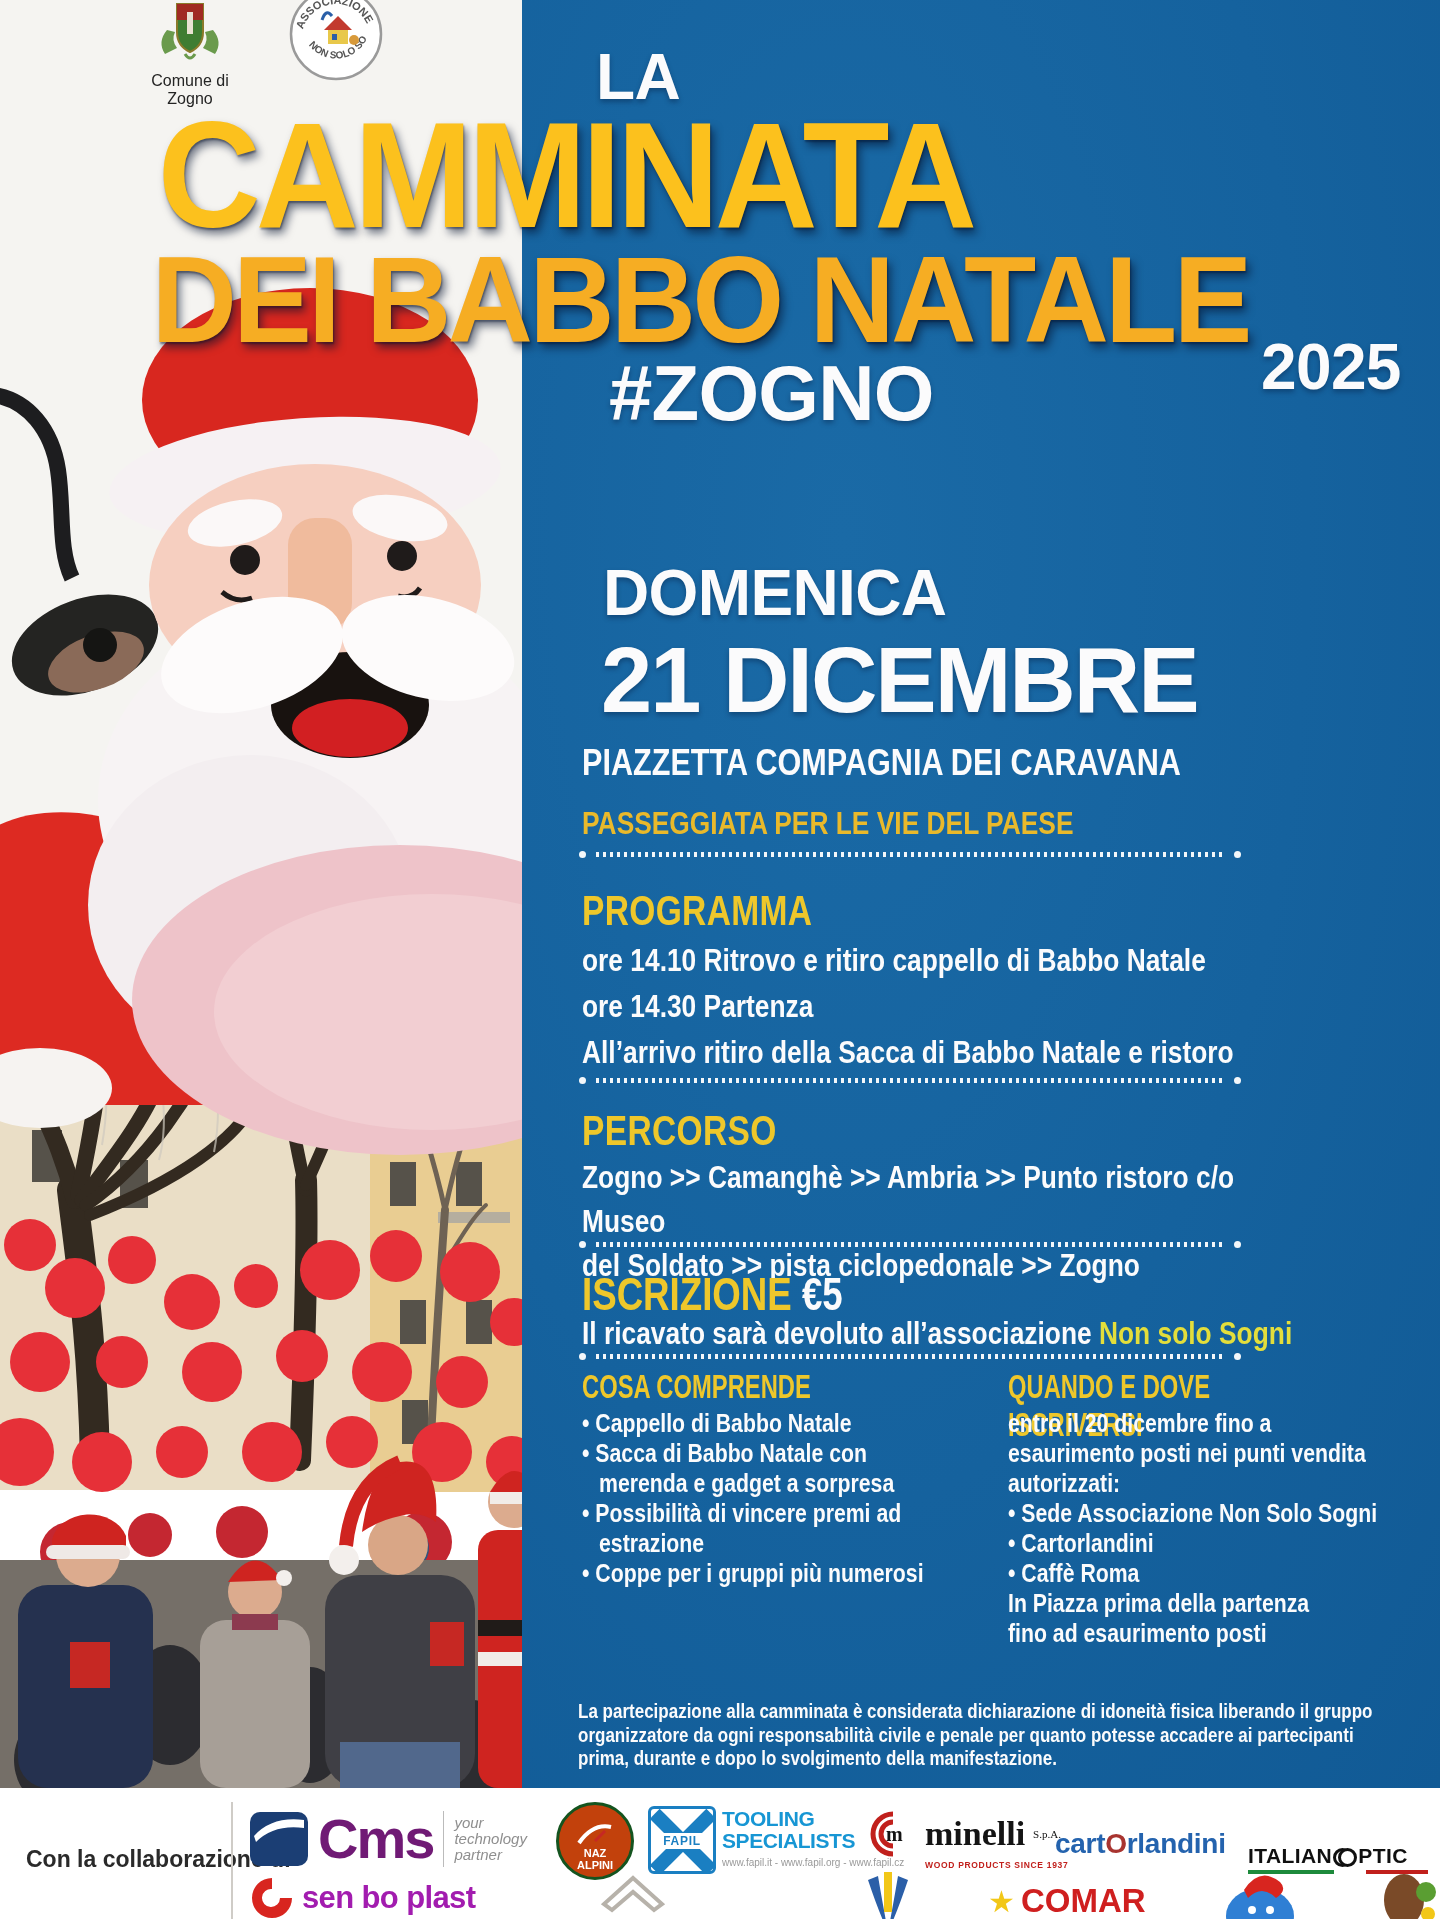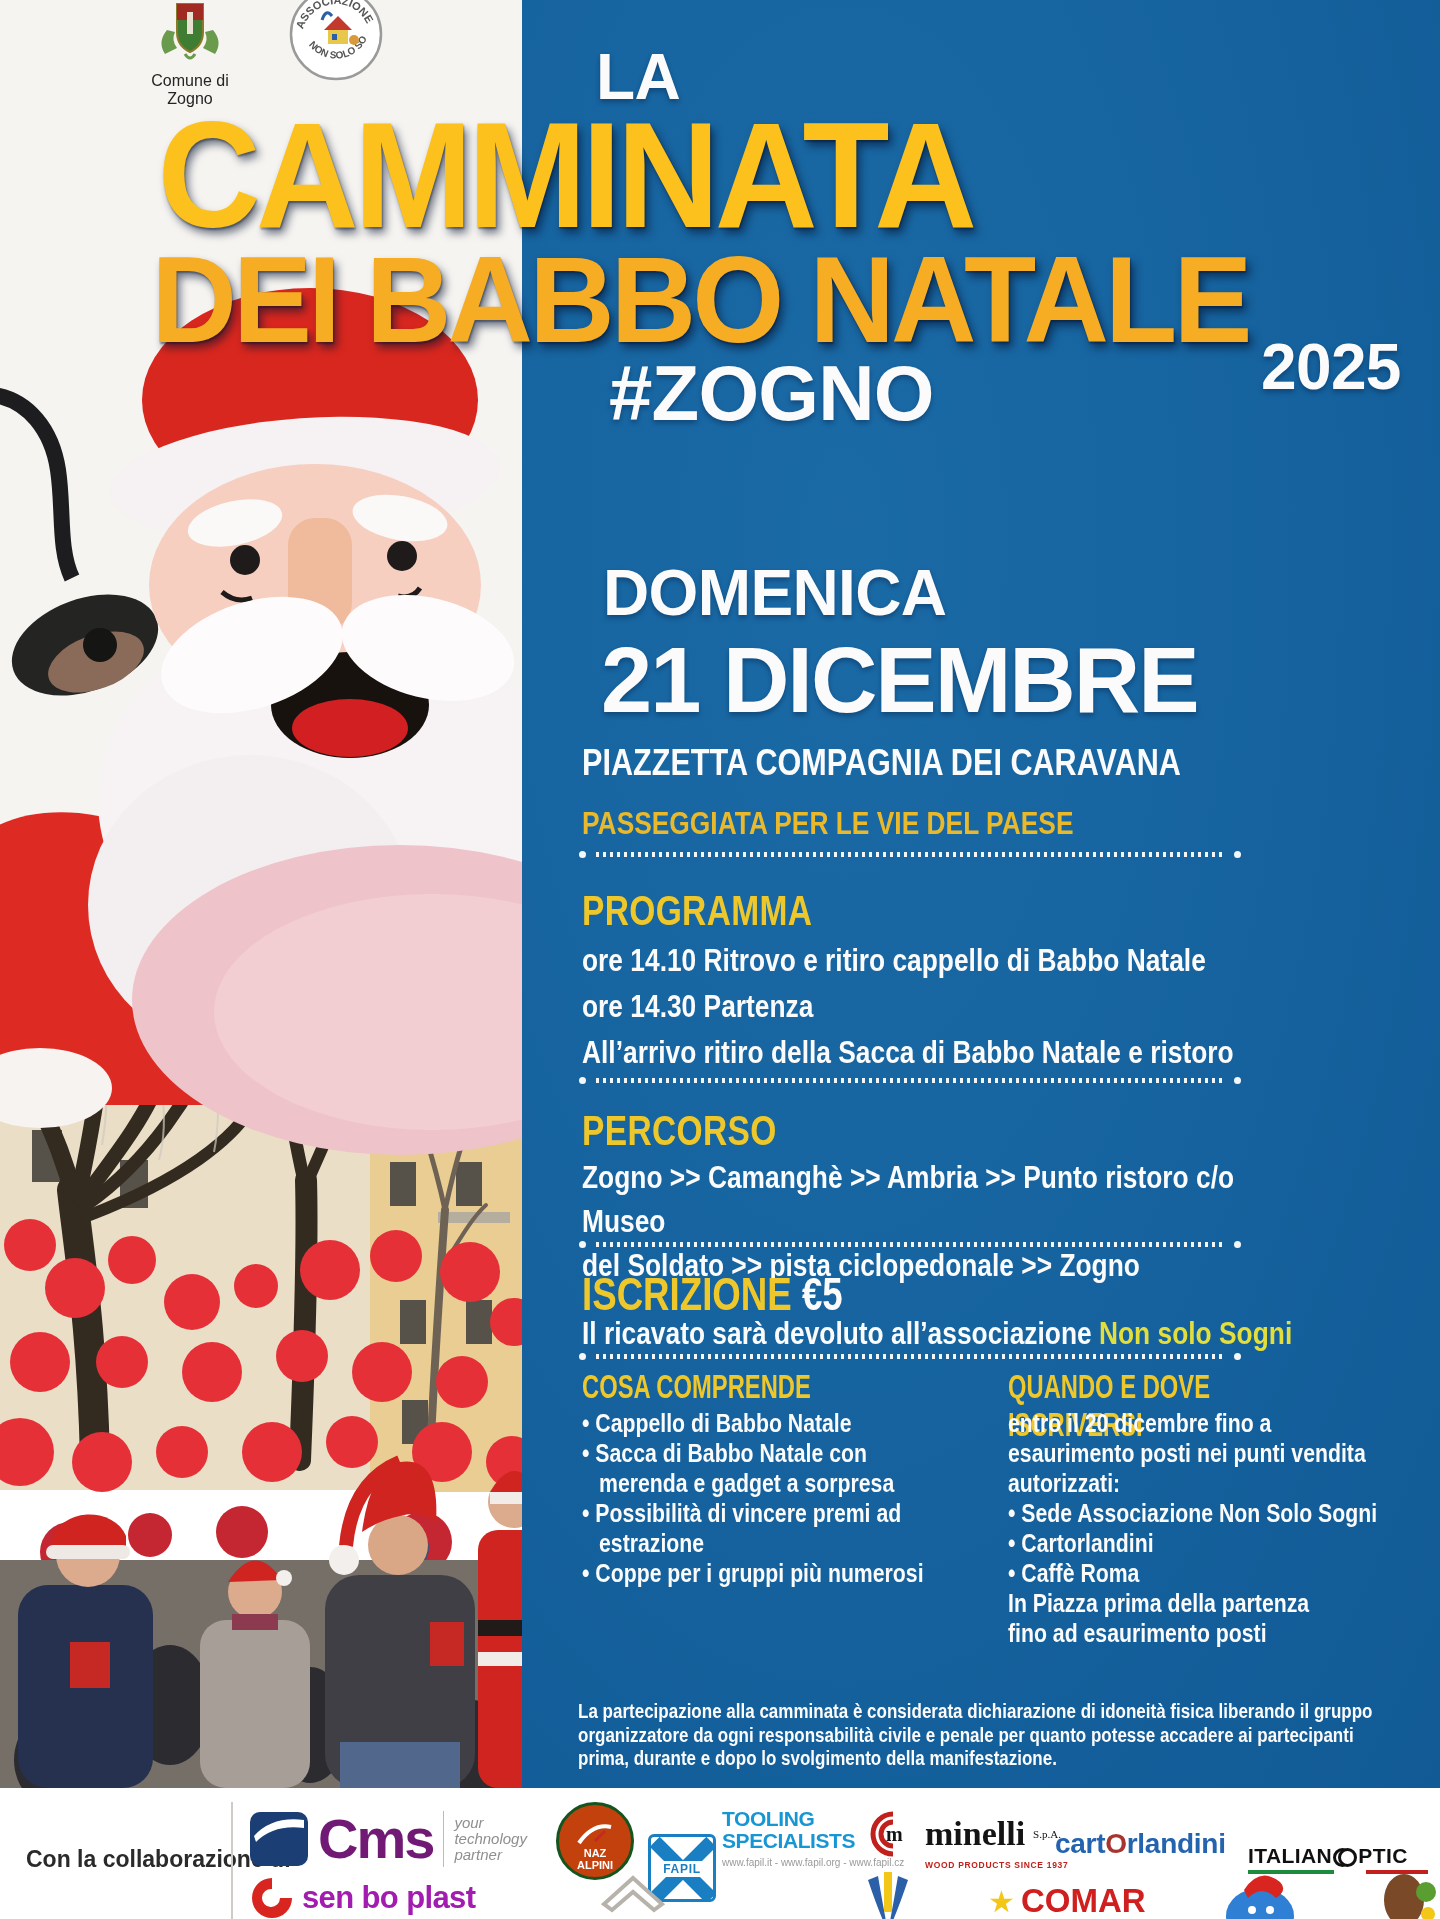--- a/index.html
+++ b/index.html
@@ -344,21 +344,21 @@
 
     <div class="abs alpini-badge" style="left:556px;top:14px;">
       <svg width="40" height="26" viewBox="0 0 40 26">
         <path d="M4,22 Q18,2 36,6" stroke="#fff" stroke-width="4" fill="none"></path>
         <path d="M20,20 L30,10" stroke="#c62823" stroke-width="3"></path>
       </svg>
       <span>NAZ</span>
       <span style="margin-bottom:6px;">ALPINI</span>
     </div>
 
-    <div class="abs fapil-box" style="left:648px;top:18px;margin-top:28px;">
+    <div class="abs fapil-box" style="left:648px;top:18px;">
       <div class="fapil-x1"></div>
         <div class="fapil-x2"></div>
       <div class="fapil-band">FAPIL</div>
     </div>
 
     <div class="abs" style="left:722px;top:20px;">
       <div class="tooling">TOOLING</div>
       <div class="tooling">SPECIALISTS</div>
       <div class="urls" style="margin-top:5px;">www.fapil.it - www.fapil.org - www.fapil.cz</div>
     </div>

